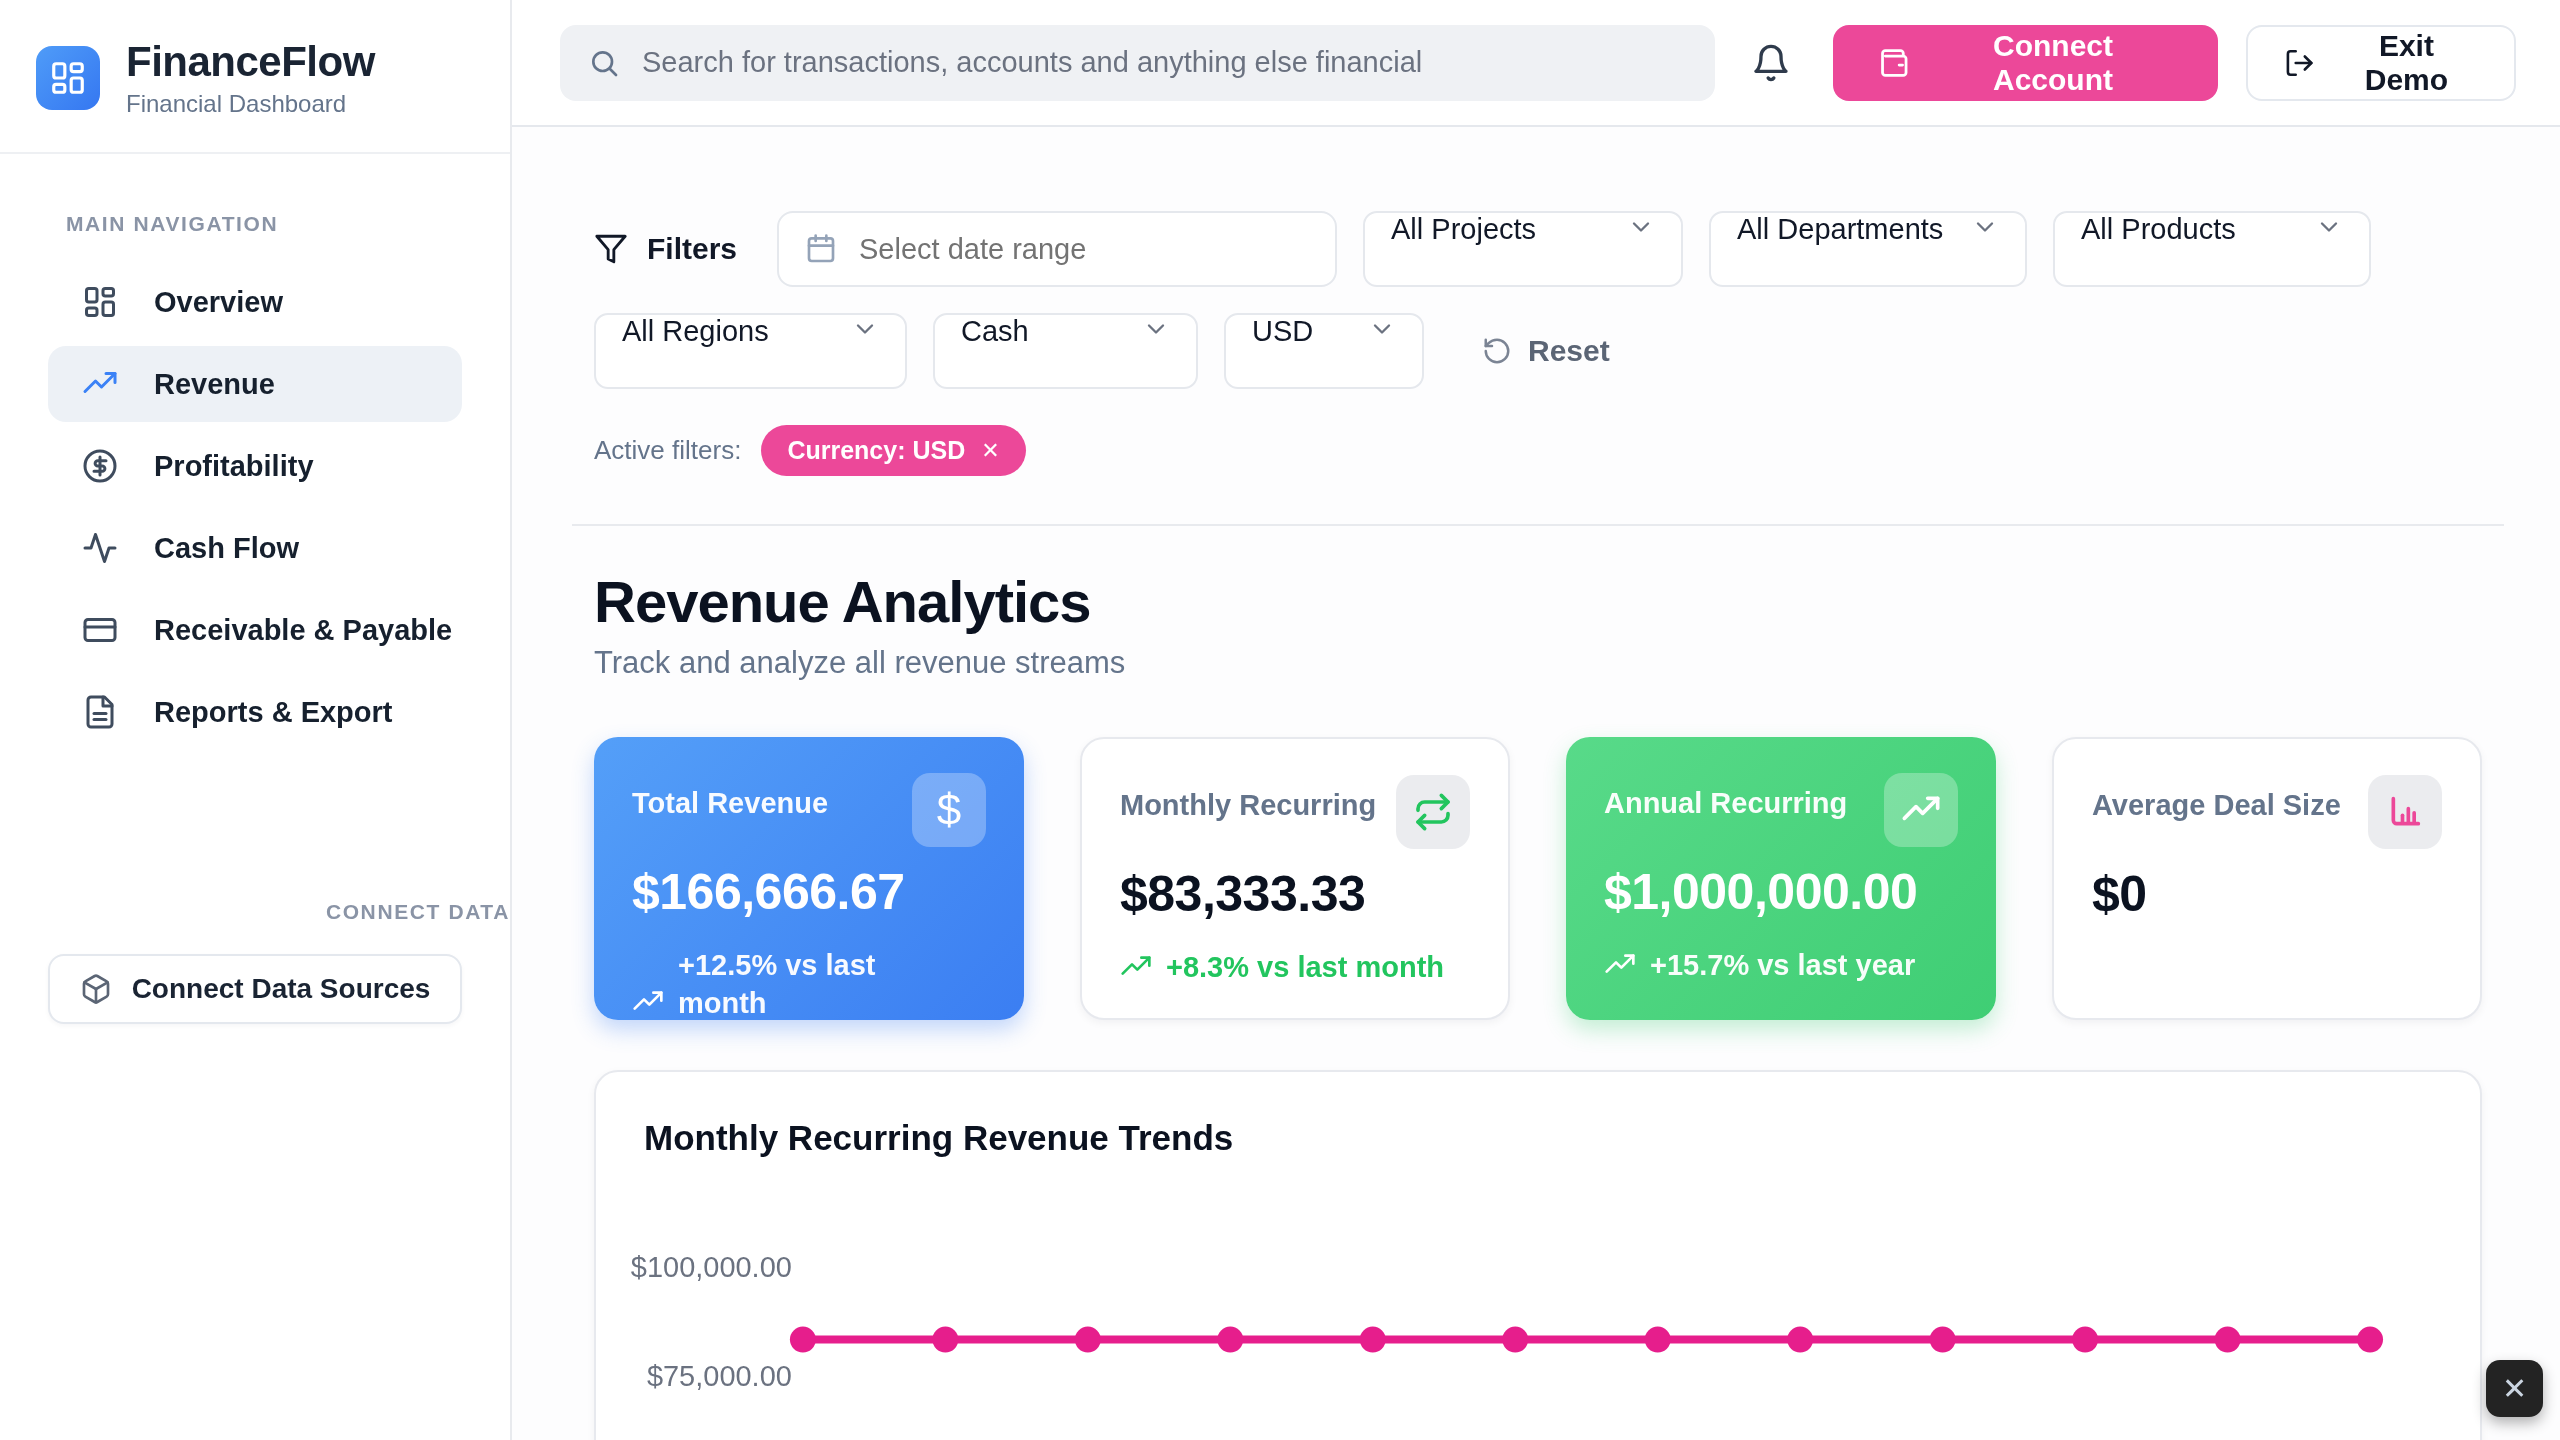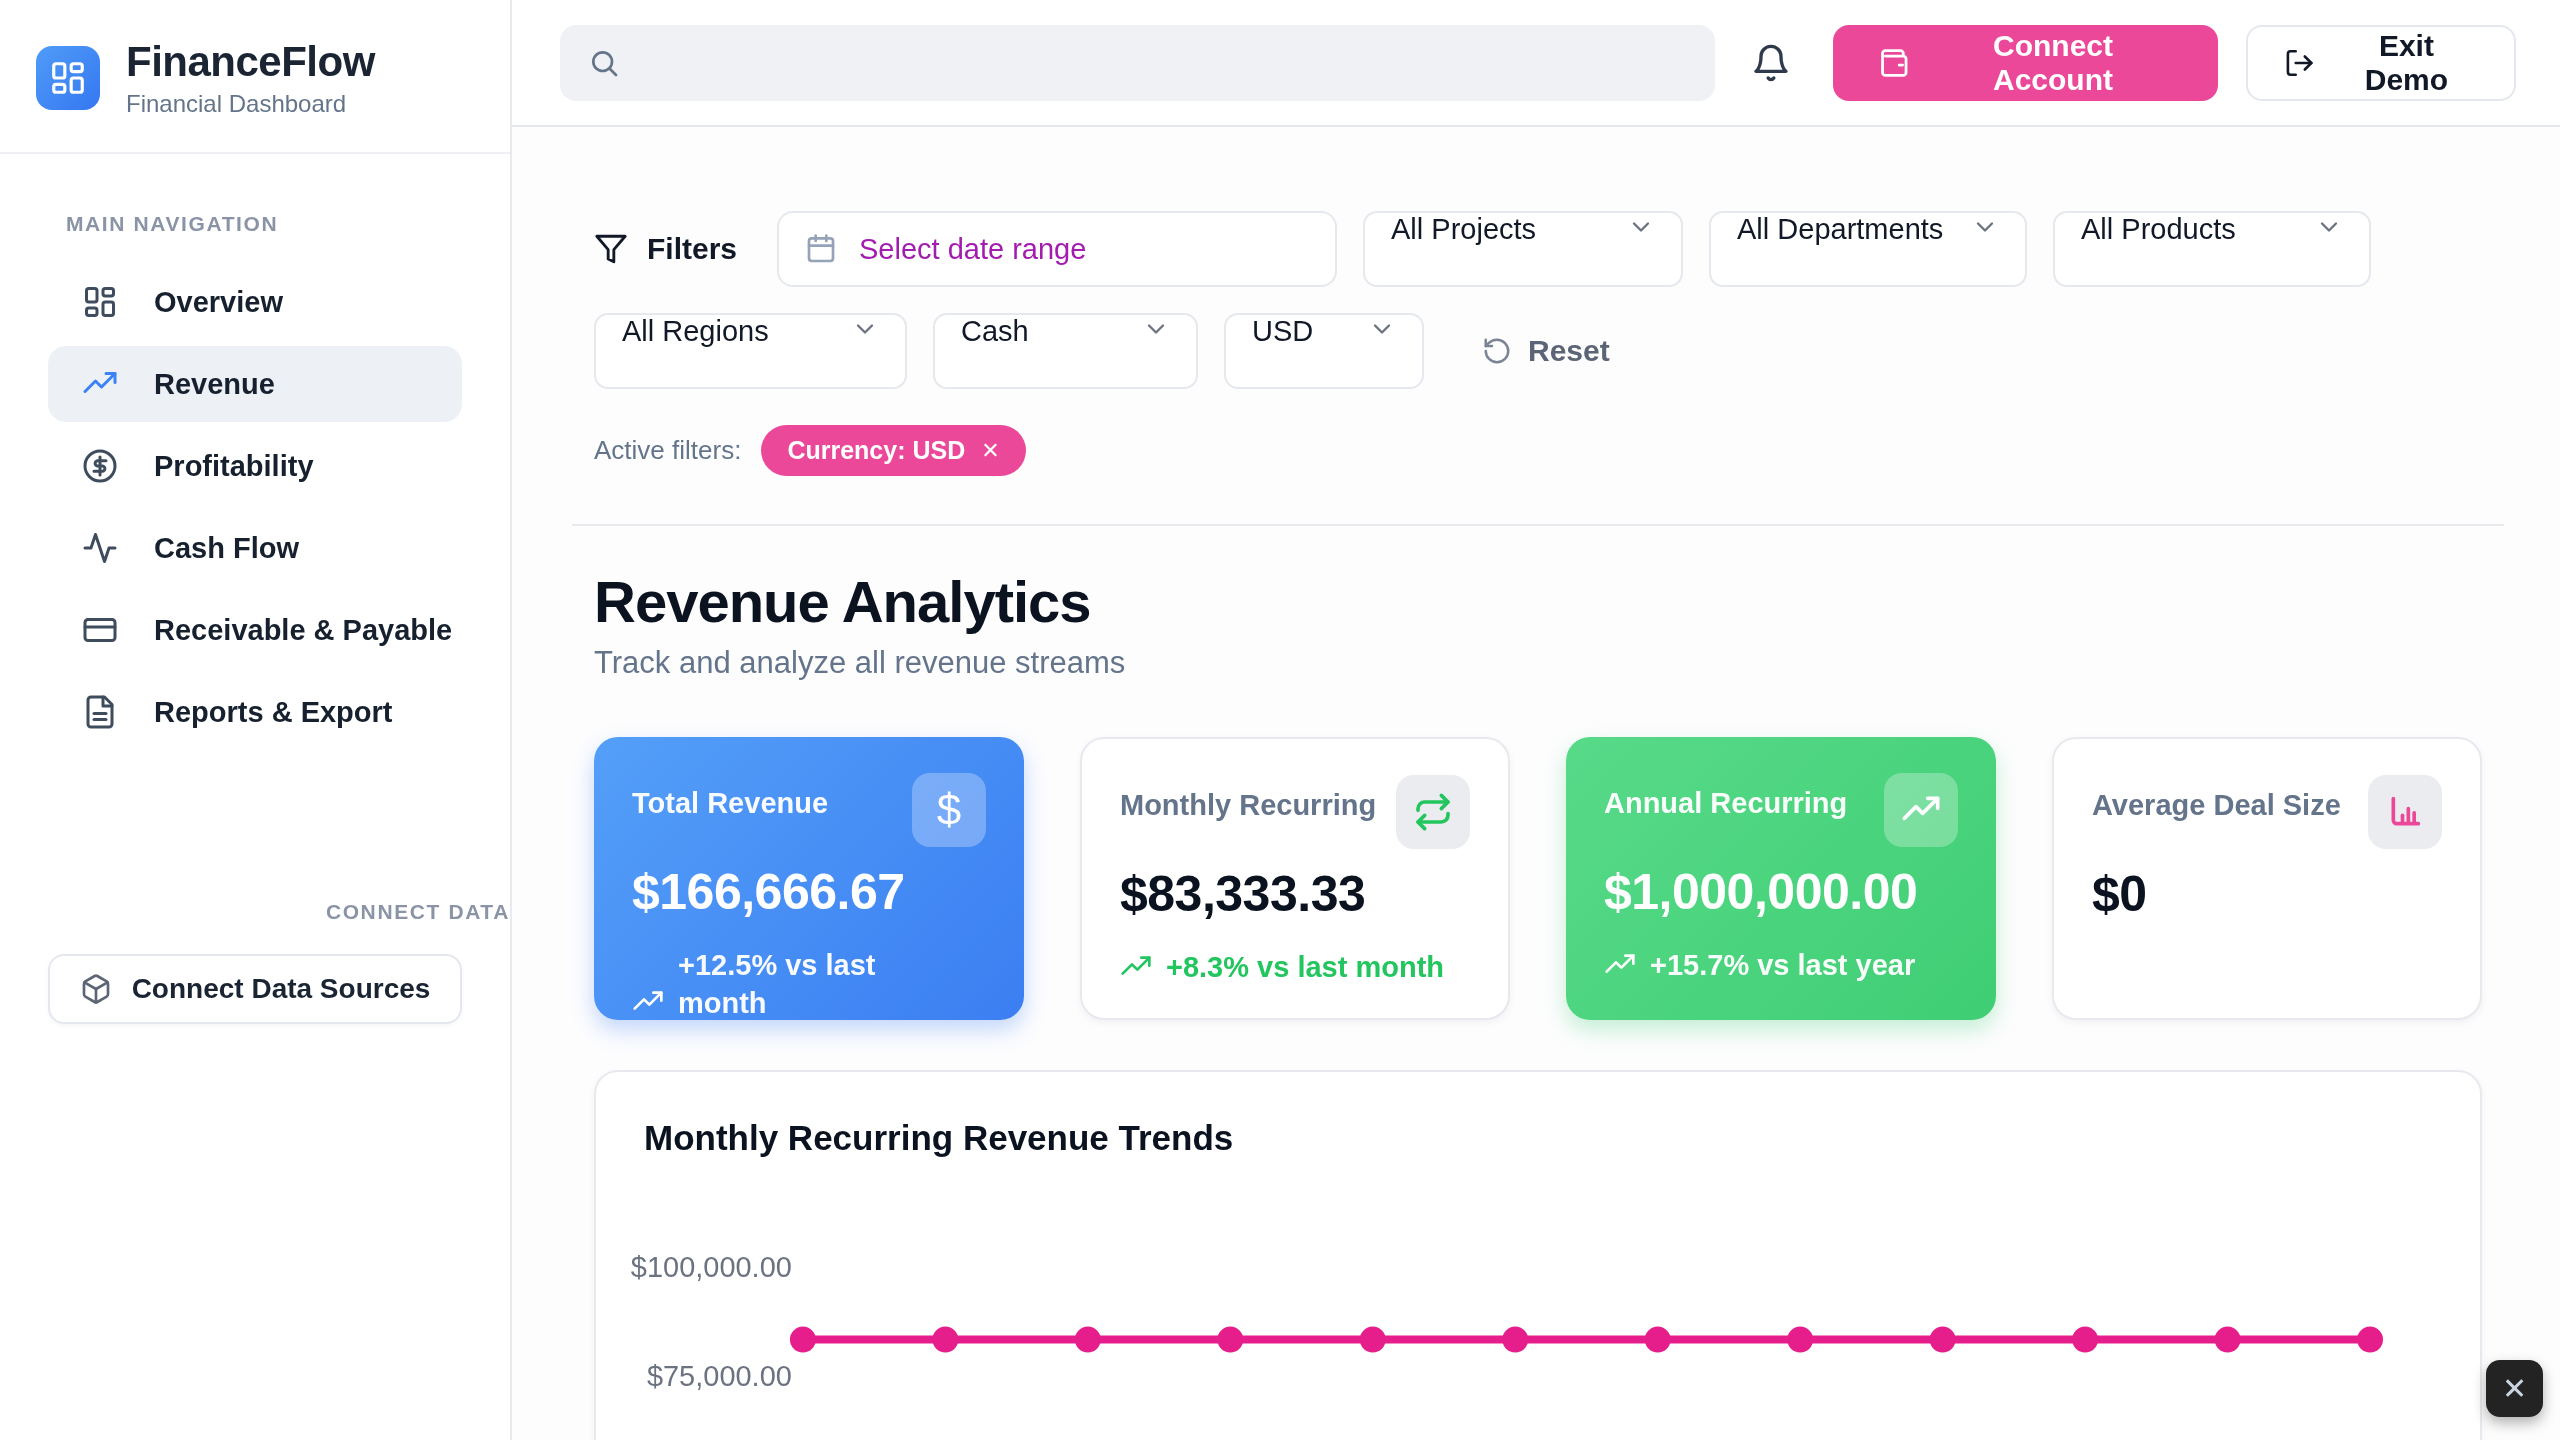--- a/index.html
+++ b/index.html
@@ -55,21 +55,21 @@
   
   .main { margin-left:512px; padding:84px 78px 0 82px; background:#fdfdfe; min-height:1313px; }
   .filter-row { display:flex; align-items:center; gap:26px; }
   .filter-row + .filter-row { margin-top:26px; }
   .filters-title { display:flex; align-items:center; gap:19px; font-size:30px;
     font-weight:700; color:#111827; margin-right:14px; }
   .filters-title svg { width:34px; height:34px; stroke:#111827; }
   .date-input { width:560px; height:76px; border-radius:16px; border:2px solid #e5e8ed;
     background:#fff; display:flex; align-items:center; gap:22px; padding:0 26px; cursor:pointer; }
   .date-input svg { width:32px; height:32px; stroke:#94a3b8; flex:none; }
-  .date-input span { font-size:29px; color:#a21caf;text-align:right; }
+  .date-input span { font-size:29px; color:#737373;text-align:right; }
   .select { height:76px; border-radius:14px; border:2px solid #e5e8ed; background:#fff;
     display:flex; justify-content:space-between; padding:0 26px;
     font-size:29px; color:#111827; cursor:pointer; }
   .select svg { width:28px; height:28px; stroke:#6b7280; margin-left:24px; }
   .reset-btn { display:flex; align-items:center; gap:16px; font-size:30px; font-weight:600;
     color:#5b6575; margin-left:32px; cursor:pointer; }
   .reset-btn svg { width:30px; height:30px; stroke:#7b8494; }
   .active-row { margin-top:36px; display:flex; align-items:center; gap:20px; }
   .active-row .af-label { font-size:26px; color:#64748b; }
   .chip { background:#ec4899; color:#fff; border-radius:999px; padding:11px 26px;
@@ -196,20 +196,21 @@
     <span>Connect Data Sources</span>
   </div>
 </aside>
 
 <header class="topbar">
   <div class="search-box">
     <svg viewBox="0 0 24 24" fill="none" stroke-width="2" stroke-linecap="round">
       <circle cx="11" cy="11" r="7"></circle>
         <line x1="16.5" y1="16.5" x2="21" y2="21"></line>
       </svg>
+    <input type="text" value="" placeholder="Search for transactions, accounts and anything else financial" style="">
   </div>
   <div style="flex:1"></div>
   <div class="bell-wrap">
     <svg viewBox="0 0 24 24" fill="none" stroke-width="2" stroke-linecap="round" stroke-linejoin="round">
       <path d="M18 8a6 6 0 0 0-12 0c0 7-3 9-3 9h18s-3-2-3-9"></path>
         <path d="M13.7 21a2 2 0 0 1-3.4 0"></path>
       </svg>
   </div>
   <button class="btn-primary">
     <svg viewBox="0 0 24 24" fill="none" stroke-width="2" stroke-linecap="round" stroke-linejoin="round">

